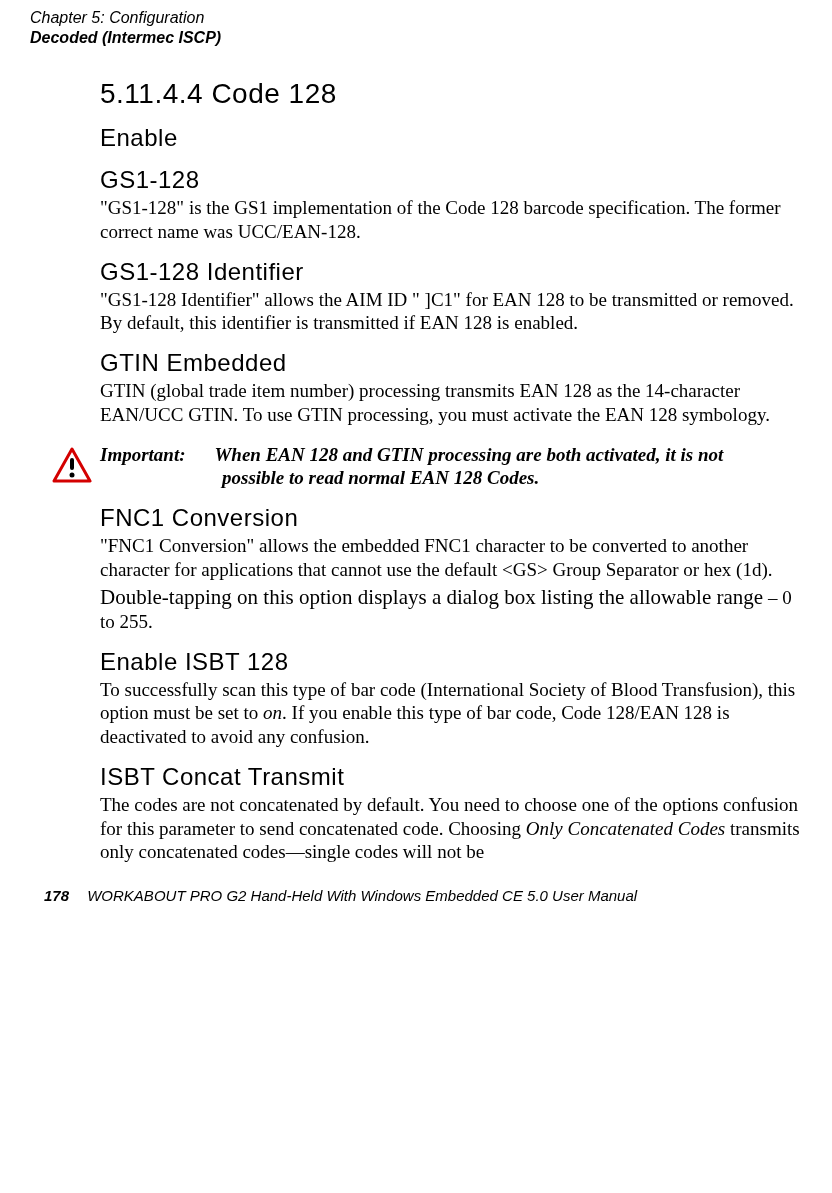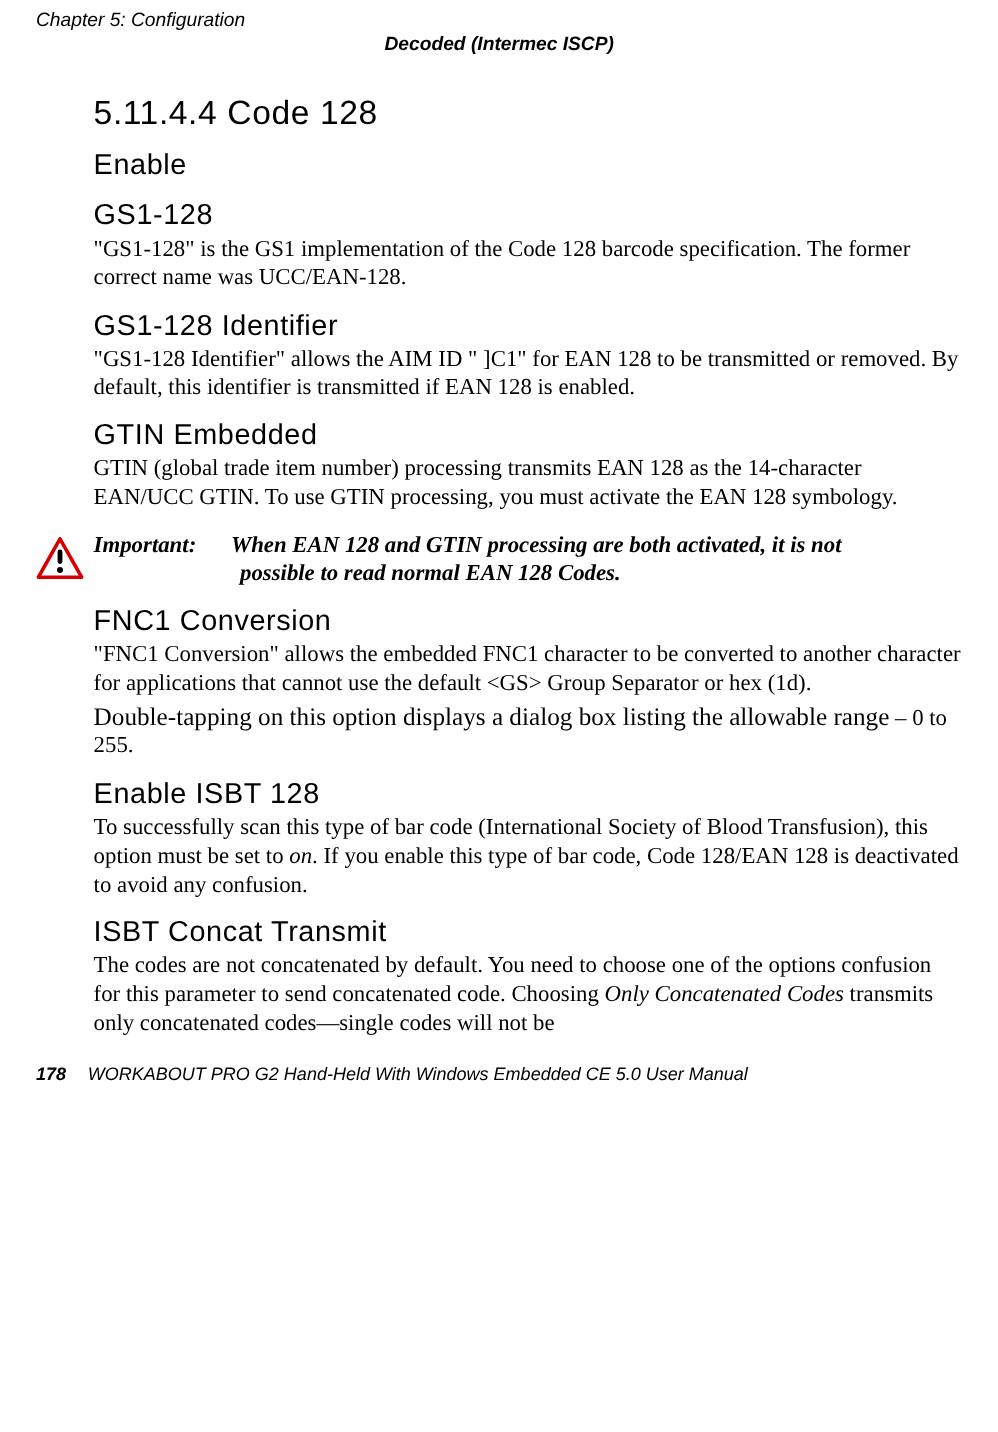--- a/index.html
+++ b/index.html
@@ -21,24 +21,23 @@
   }
   .header {
     padding-top: 8px;
     font-style: italic;
     font-family: Arial, Helvetica, sans-serif;
     font-size: 16px;
     line-height: 1.25;
   }
   .header .line2 {
     font-weight: bold;
-    text-align: center;
   }
   .content {
-    margin-left: 48px;
+    margin-left: 70px;
     margin-right: 0px;
     margin-top: 30px;
   }
   .section-number {
     font-family: "Arial Narrow", Arial, sans-serif;
     font-stretch: condensed;
     font-size: 28px;
     margin-bottom: 6px;
     letter-spacing: 0.5px;
   }
@@ -84,21 +83,21 @@
     min-width: 110px;
   }
   .important-body {
     display: inline;
   }
   .important-line2 {
     margin-left: 122px;
   }
   .footer {
     position: absolute;
-    left: 30px;
+    left: 44px;
     bottom: 28px;
     font-family: Arial, Helvetica, sans-serif;
     font-style: italic;
     font-size: 15px;
   }
   .footer .pageno {
     font-weight: bold;
     margin-right: 14px;
   }
   .enlarged {

